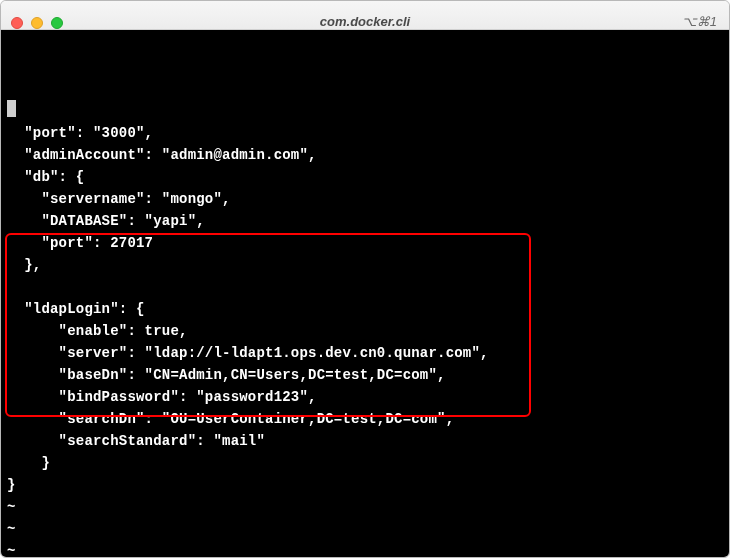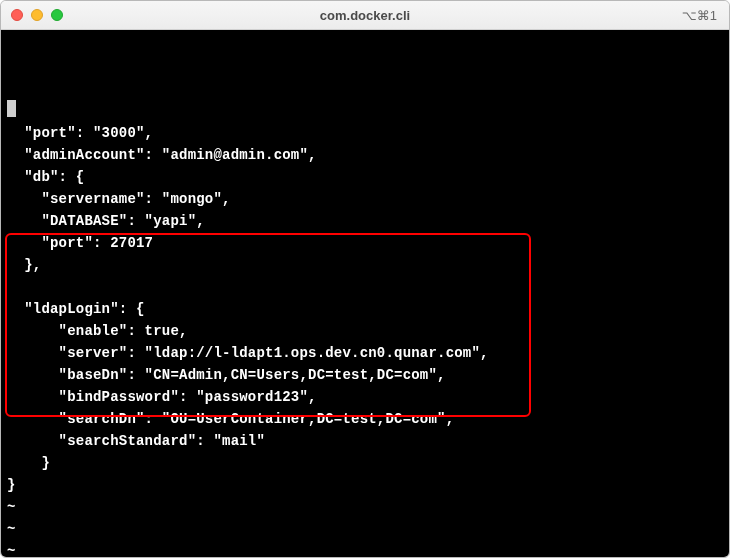--- a/index.html
+++ b/index.html
@@ -18,23 +18,24 @@
     display: flex;
     flex-direction: column;
     background: #fff;
     position: relative;
   }
   .titlebar {
     height: 28px;
     background: linear-gradient(#f6f6f6, #ececec);
     border-bottom: 1px solid #d0d0d0;
     display: flex;
-    align-items: center;
+    align-items: flex-end;
     position: relative;
     flex: 0 0 auto;
+    font-style: italic;
   }
   .traffic {
     display: flex;
     gap: 8px;
     padding-left: 10px;
   }
   .dot {
     width: 12px;
     height: 12px;
     border-radius: 50%;

